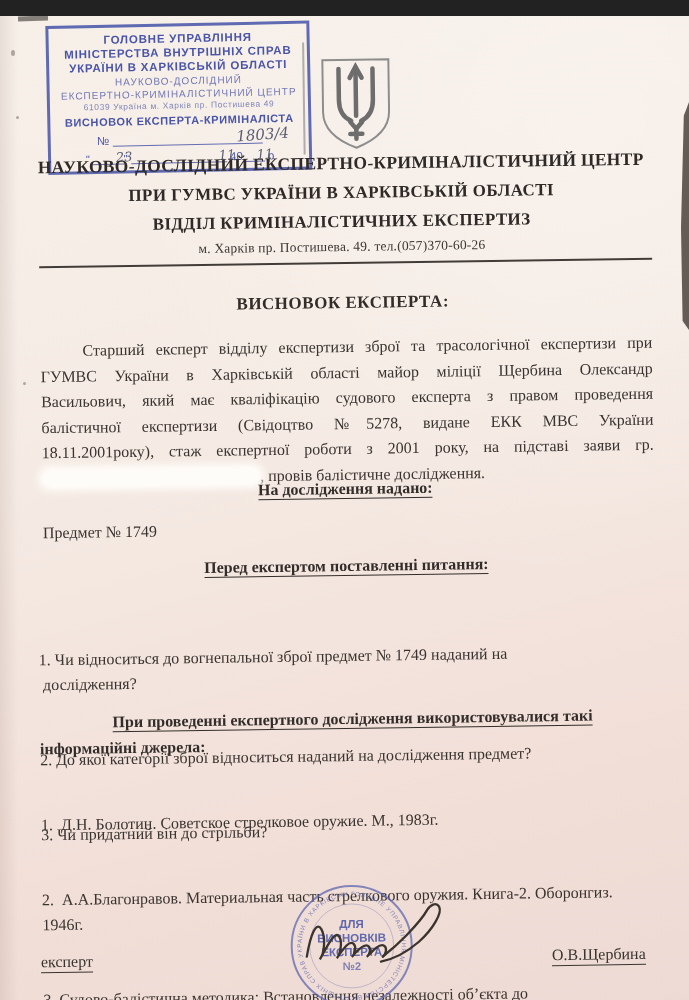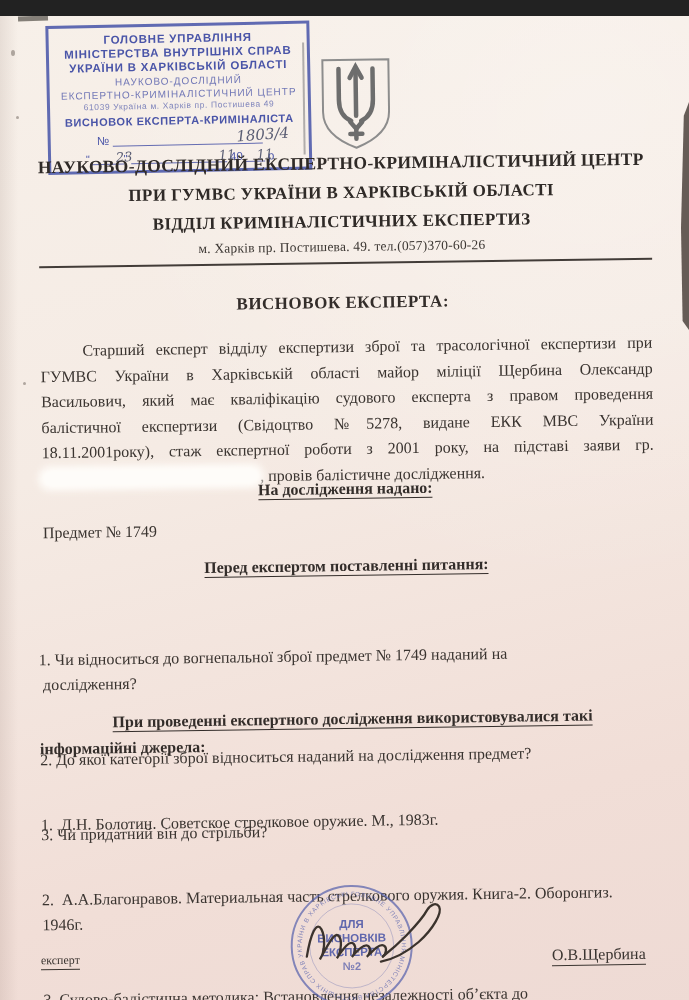--- a/index.html
+++ b/index.html
@@ -60,21 +60,21 @@
 
   .qlist{position:absolute;left:36px;top:577px;width:624px;font-size:16px;line-height:25px;white-space:pre-wrap;}
   .qlist div{margin:0;}
 
   .s3{position:absolute;left:36px;top:690px;width:626px;font-weight:bold;font-size:16px;line-height:26px;color:#332d2a;}
   .s3 .l1{text-align:center;}
   .s3 .l1 span{border-bottom:1.6px solid #332d2a;padding-bottom:1px;}
 
   .sources{position:absolute;left:36px;top:742px;width:630px;font-size:16px;line-height:25px;white-space:pre-wrap;}
 
-  .footer-role{position:absolute;left:34px;top:933px;font-size:12px;border-bottom:1.2px solid #3a3430;padding-bottom:1px;}
+  .footer-role{position:absolute;left:34px;top:933px;font-size:16px;border-bottom:1.2px solid #3a3430;padding-bottom:1px;}
   .footer-name{position:absolute;left:545px;top:933px;font-size:16px;border-bottom:1.2px solid #3a3430;padding-bottom:1px;}
 
   .round-stamp{position:absolute;left:276px;top:866px;opacity:.88;}
   .sig{position:absolute;left:292px;top:884px;}
 </style>
 </head>
 <body>
 
 <div class="canvas">
   <div class="edge-shade"></div>

